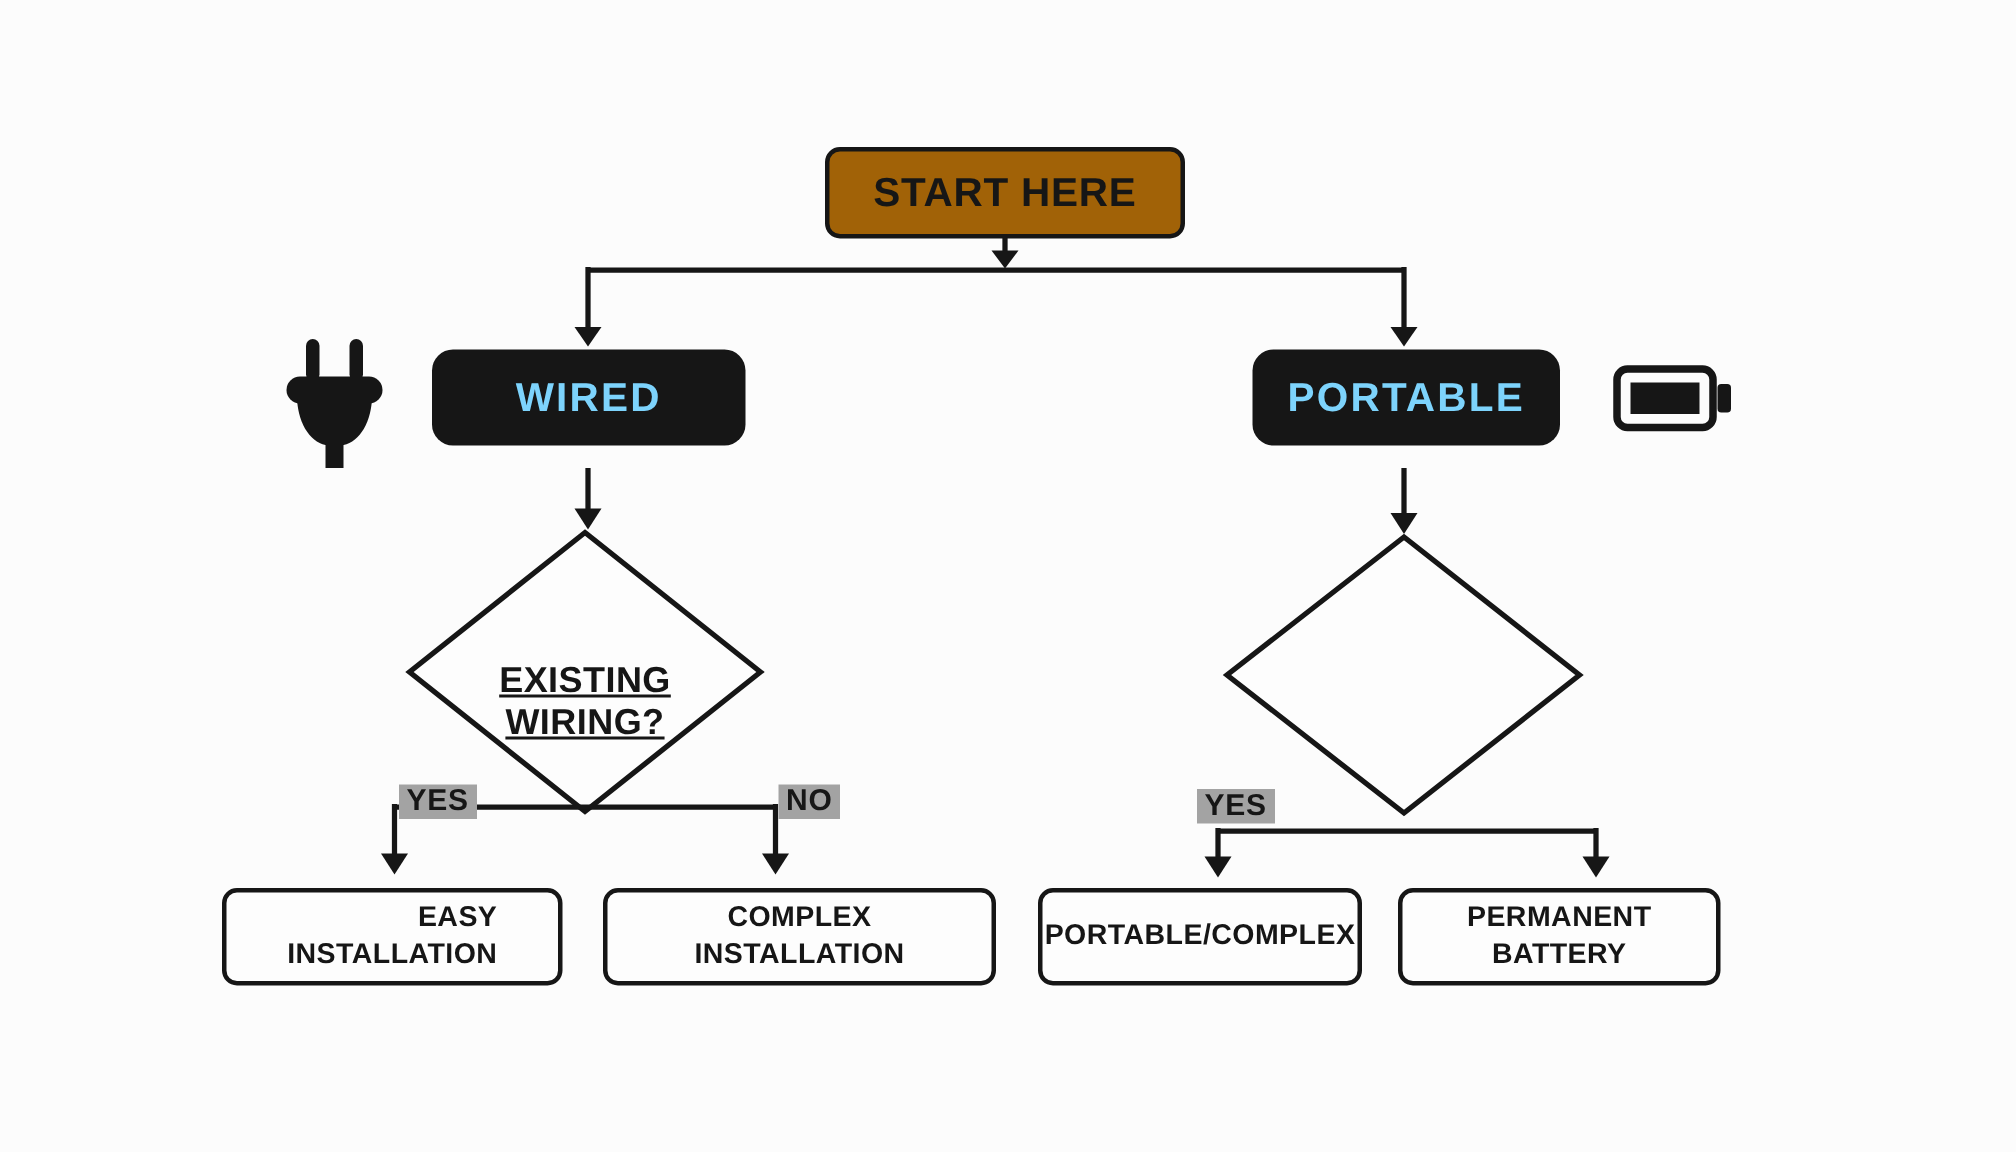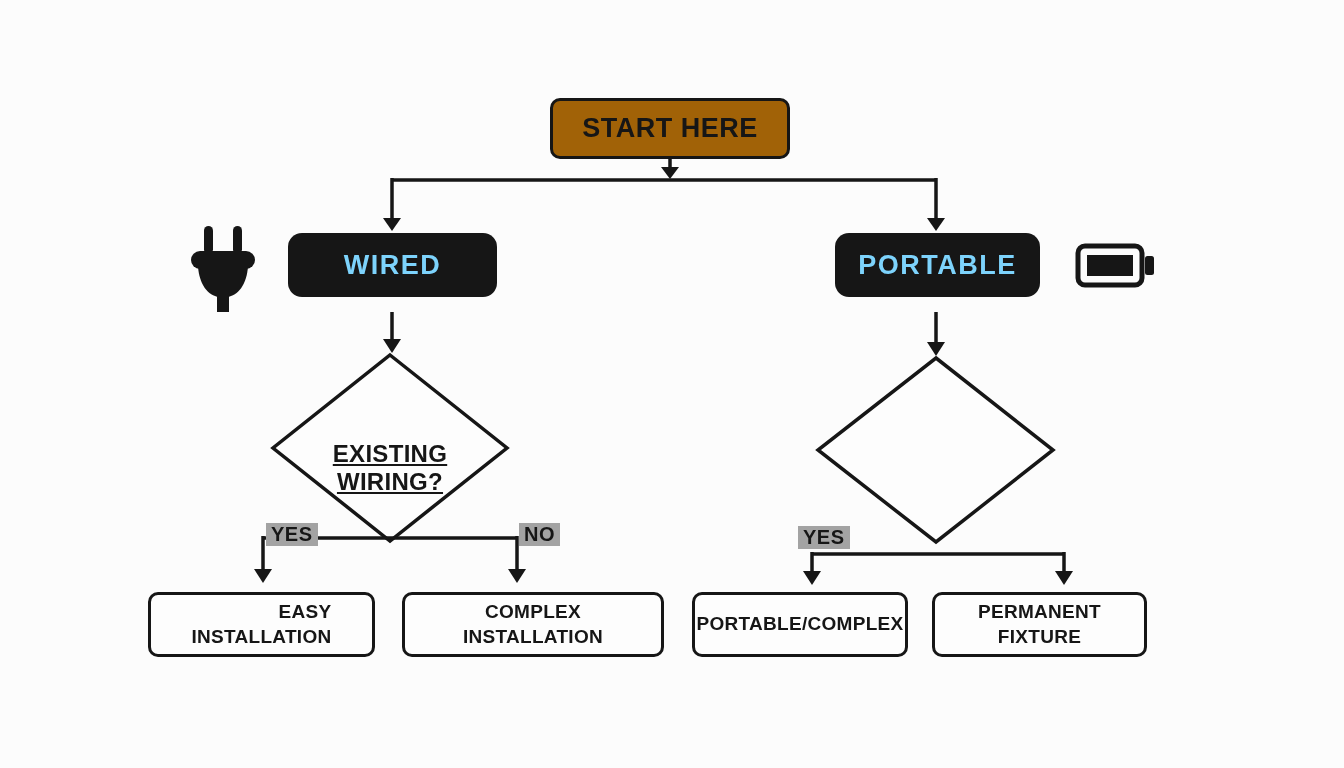--- a/index.html
+++ b/index.html
@@ -131,15 +131,15 @@
   <div class="abs branch-label yes-left">YES</div>
   <div class="abs branch-label no-left">NO</div>
   <div class="abs branch-label yes-right">YES</div>
 
   <div class="abs node result easy">EASY
 INSTALLATION</div>
   <div class="abs node result complex">COMPLEX
 INSTALLATION</div>
   <div class="abs node result portable">PORTABLE/COMPLEX</div>
   <div class="abs node result permanent">PERMANENT
-FIXTURE</div>
+BATTERY</div>
 
 </div>
 
 </body></html>

